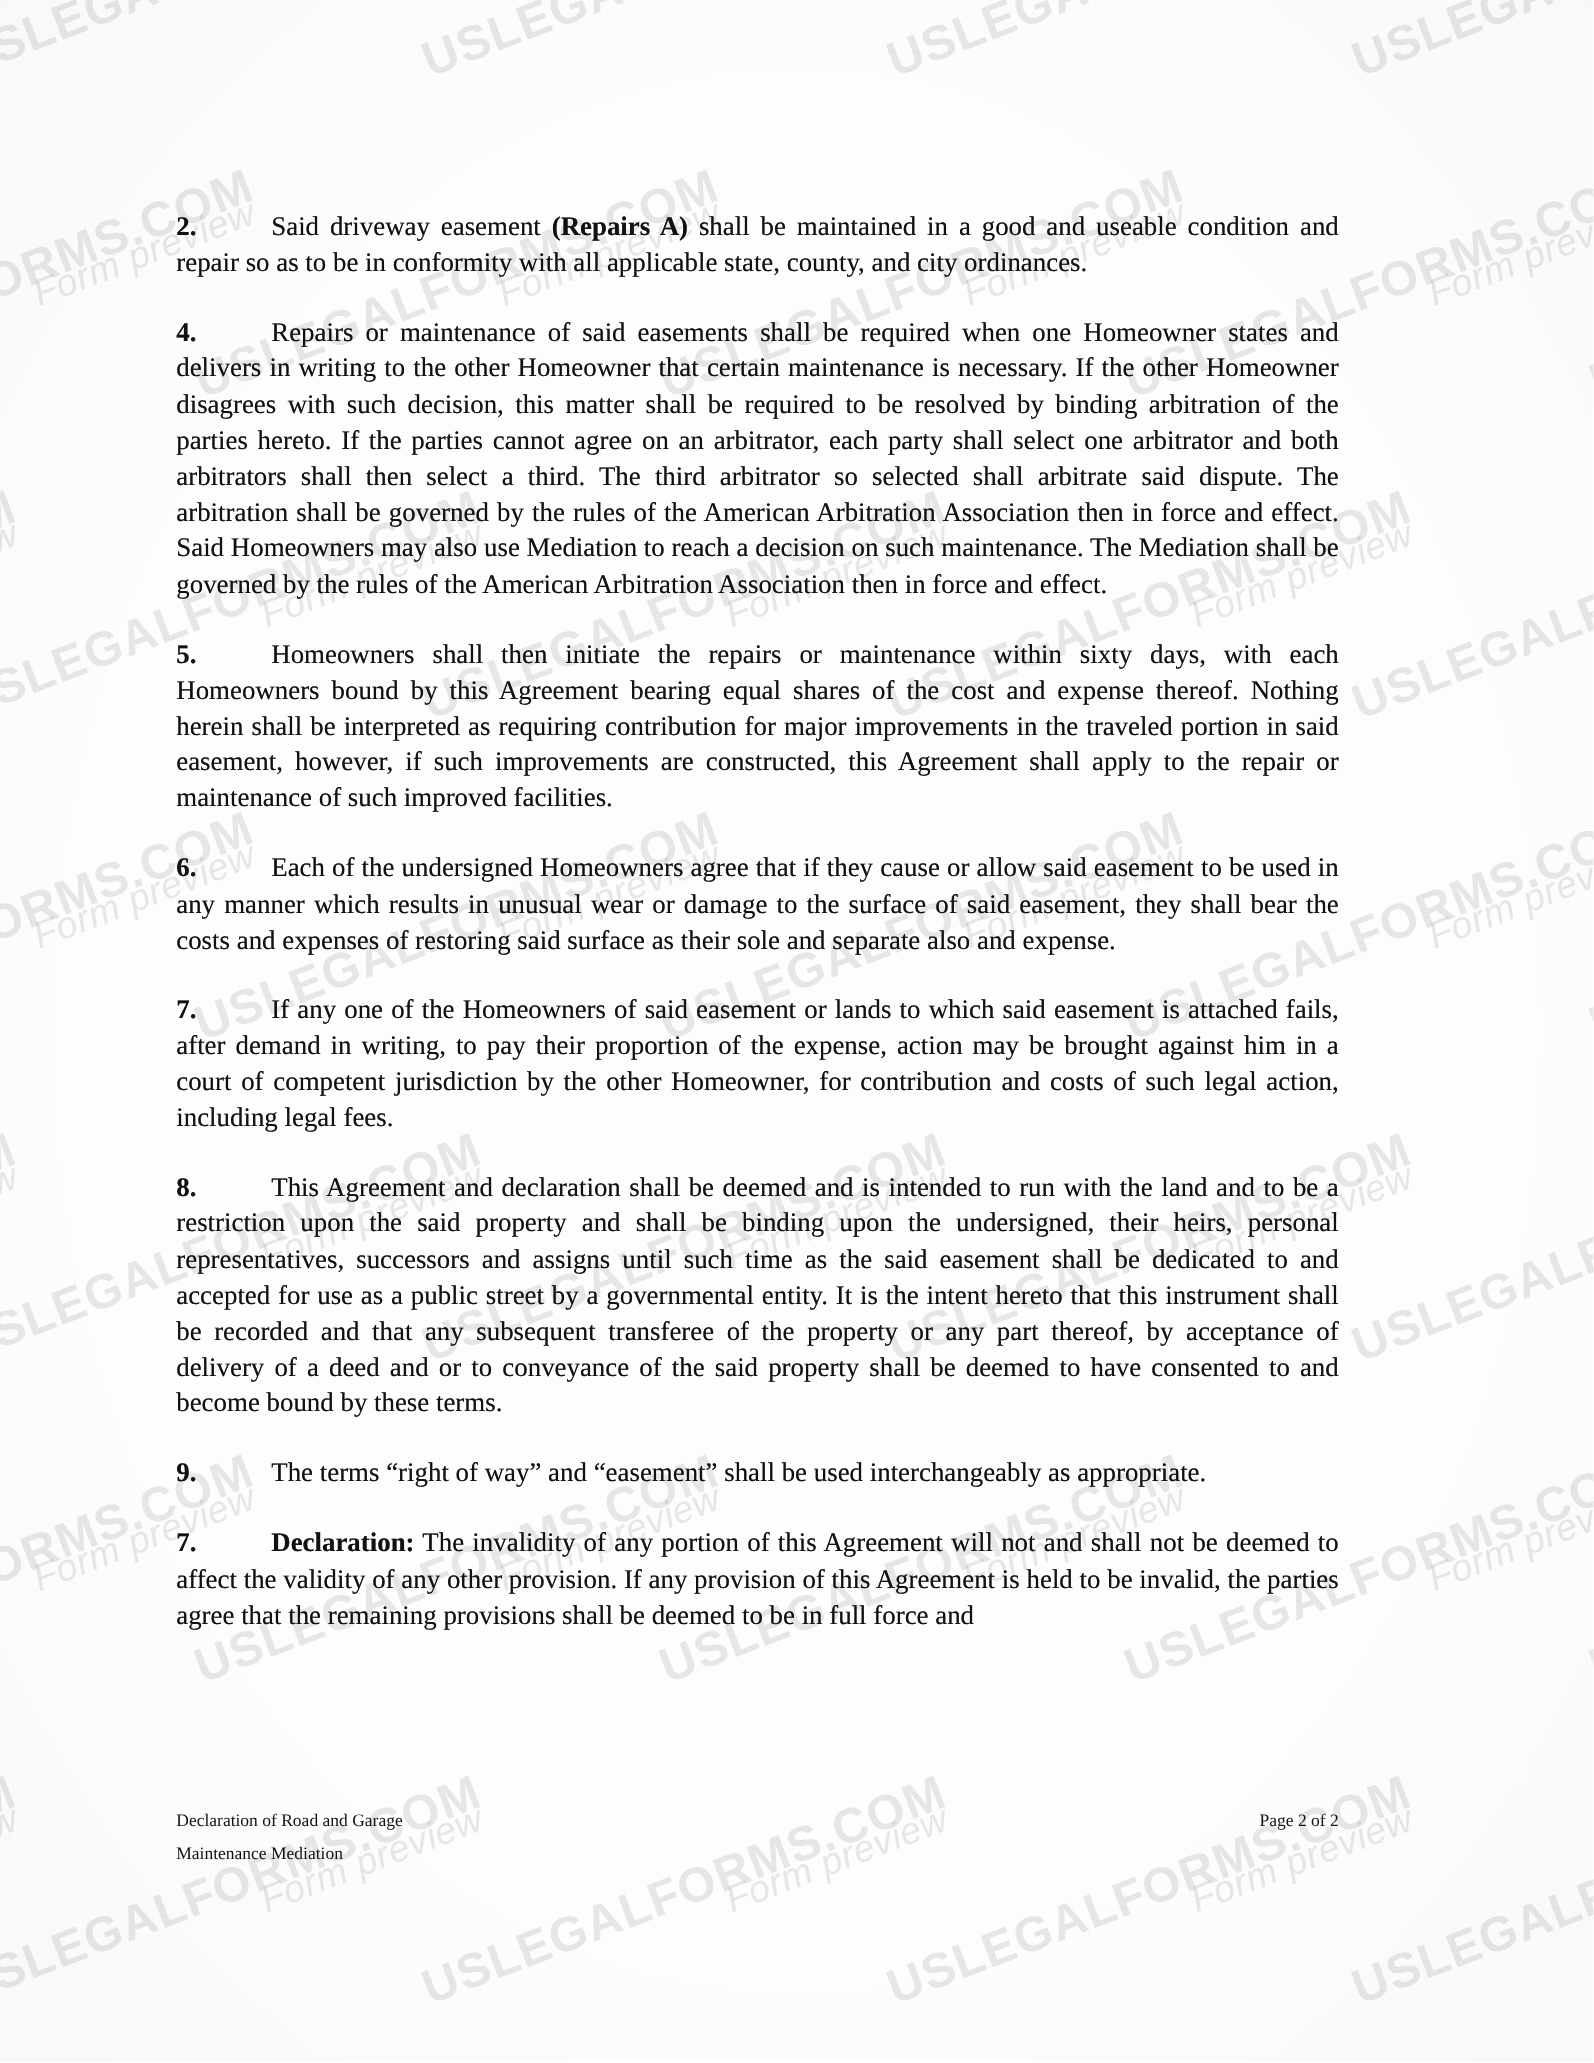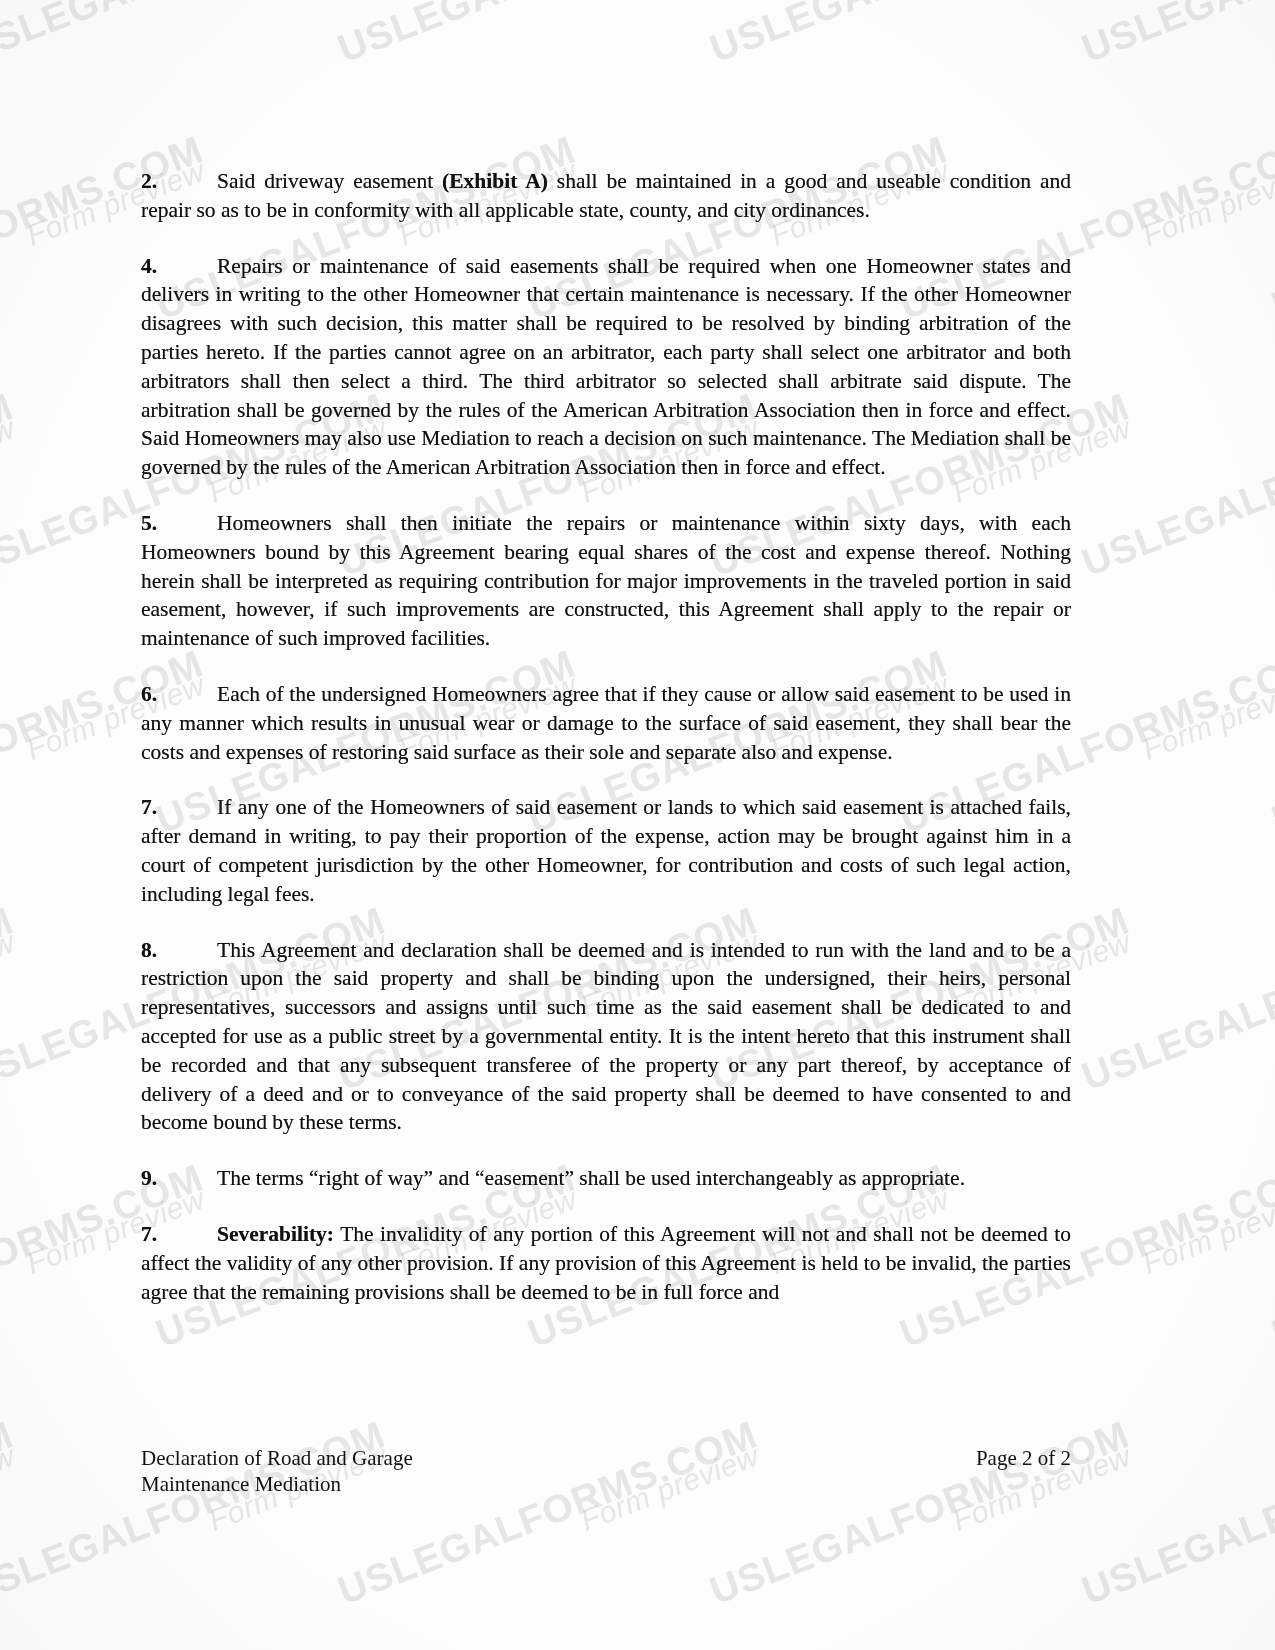--- a/index.html
+++ b/index.html
@@ -80,21 +80,21 @@
 
   
   #footer {
     position: absolute;
     left: 141px;
     top: 1445px;
     width: 930px;
     display: flex;
     justify-content: space-between;
     align-items: flex-start;
-    font-size: 21px;
+    font-size: 14px;
     line-height: 26px;
     z-index: 3;
     color: #111;
   }
   #footer .left-lines div { white-space: nowrap; }
   #footer .page-label { white-space: nowrap; padding-top: 0px; }
 
   
   #scan-tint {
     position: absolute;
@@ -169,28 +169,28 @@
       <div class="wm prev" style="left: 576px; top: 1506px; transform: rotate(-21deg);">Form preview</div>
       <div class="wm brand" style="left: 704px; top: 1572px; transform: rotate(-21deg);">USLEGALFORMS.COM</div>
       <div class="wm prev" style="left: 948px; top: 1506px; transform: rotate(-21deg);">Form preview</div>
       <div class="wm brand" style="left: 1076px; top: 1572px; transform: rotate(-21deg);">USLEGALFORMS.COM</div>
     </div>
 
   <div id="scan-tint"></div>
 
   <div id="content">
     <div id="body-block">
-        <p class="para"><span class="num">2.</span><span>Said driveway easement <span class="strong">(Exhibit A)</span> shall be maintained in a good and useable condition and repair so as to be in conformity with all applicable state, county, and city ordinances.</span></p>
+        <p class="para"><span class="num">2.</span><span>Said driveway easement <span class="strong">(Repairs A)</span> shall be maintained in a good and useable condition and repair so as to be in conformity with all applicable state, county, and city ordinances.</span></p>
         <p class="para"><span class="num">4.</span><span>Repairs or maintenance of said easements shall be required when one Homeowner states and delivers in writing to the other Homeowner that certain maintenance is necessary. If the other Homeowner disagrees with such decision, this matter shall be required to be resolved by binding arbitration of the parties hereto.  If the parties cannot agree on an arbitrator, each party shall select one arbitrator and both arbitrators shall then select a third.  The third arbitrator so selected shall arbitrate said dispute. The arbitration shall be governed by the rules of the American Arbitration Association then in force and effect. Said Homeowners may also use Mediation to reach a decision on such maintenance. The Mediation shall be governed by the rules of the American Arbitration Association then in force and effect.</span></p>
         <p class="para"><span class="num">5.</span><span>Homeowners shall then initiate the repairs or maintenance within sixty days, with each Homeowners bound by this Agreement bearing equal shares of the cost and expense thereof. Nothing herein shall be interpreted as requiring contribution for major improvements in the traveled portion in said easement, however, if such improvements are constructed, this Agreement shall apply to the repair or maintenance of such improved facilities.</span></p>
         <p class="para"><span class="num">6.</span><span>Each of the undersigned Homeowners agree that if they cause or allow said easement to be used in any manner which results in unusual wear or damage to the surface of said easement, they shall bear the costs and expenses of restoring said surface as their sole and separate also and expense.</span></p>
         <p class="para"><span class="num">7.</span><span>If any one of the Homeowners of said easement or lands to which said easement is attached fails, after demand in writing, to pay their proportion of the expense, action may be brought against him in a court of competent jurisdiction by the other Homeowner, for contribution and costs of such legal action, including legal fees.</span></p>
         <p class="para"><span class="num">8.</span><span>This Agreement and declaration shall be deemed and is intended to run with the land and to be a restriction upon the said property and shall be binding upon the undersigned, their heirs, personal representatives, successors and assigns until such time as the said easement shall be dedicated to and accepted for use as a public street by a governmental entity. It is the intent hereto that this instrument shall be recorded and that any subsequent transferee of the property or any part thereof, by acceptance of delivery of a deed and or to conveyance of the said property shall be deemed to have consented to and become bound by these terms.</span></p>
         <p class="para"><span class="num">9.</span><span>The terms “right of way” and “easement” shall be used interchangeably as appropriate.</span></p>
-        <p class="para"><span class="num">7.</span><span class="strong">Severability:</span> <span>The invalidity of any portion of this Agreement will not and shall not be deemed to affect the validity of any other provision. If any provision of this Agreement is held to be invalid, the parties agree that the remaining provisions shall be deemed to be in full force and</span></p>
+        <p class="para"><span class="num">7.</span><span class="strong">Declaration:</span> <span>The invalidity of any portion of this Agreement will not and shall not be deemed to affect the validity of any other provision. If any provision of this Agreement is held to be invalid, the parties agree that the remaining provisions shall be deemed to be in full force and</span></p>
       </div>
   </div>
 
   <div id="footer">
     <div class="left-lines">
       <div>Declaration of Road and Garage</div>
       <div>Maintenance Mediation</div>
     </div>
     <div class="page-label">Page 2 of 2</div>
   </div>

